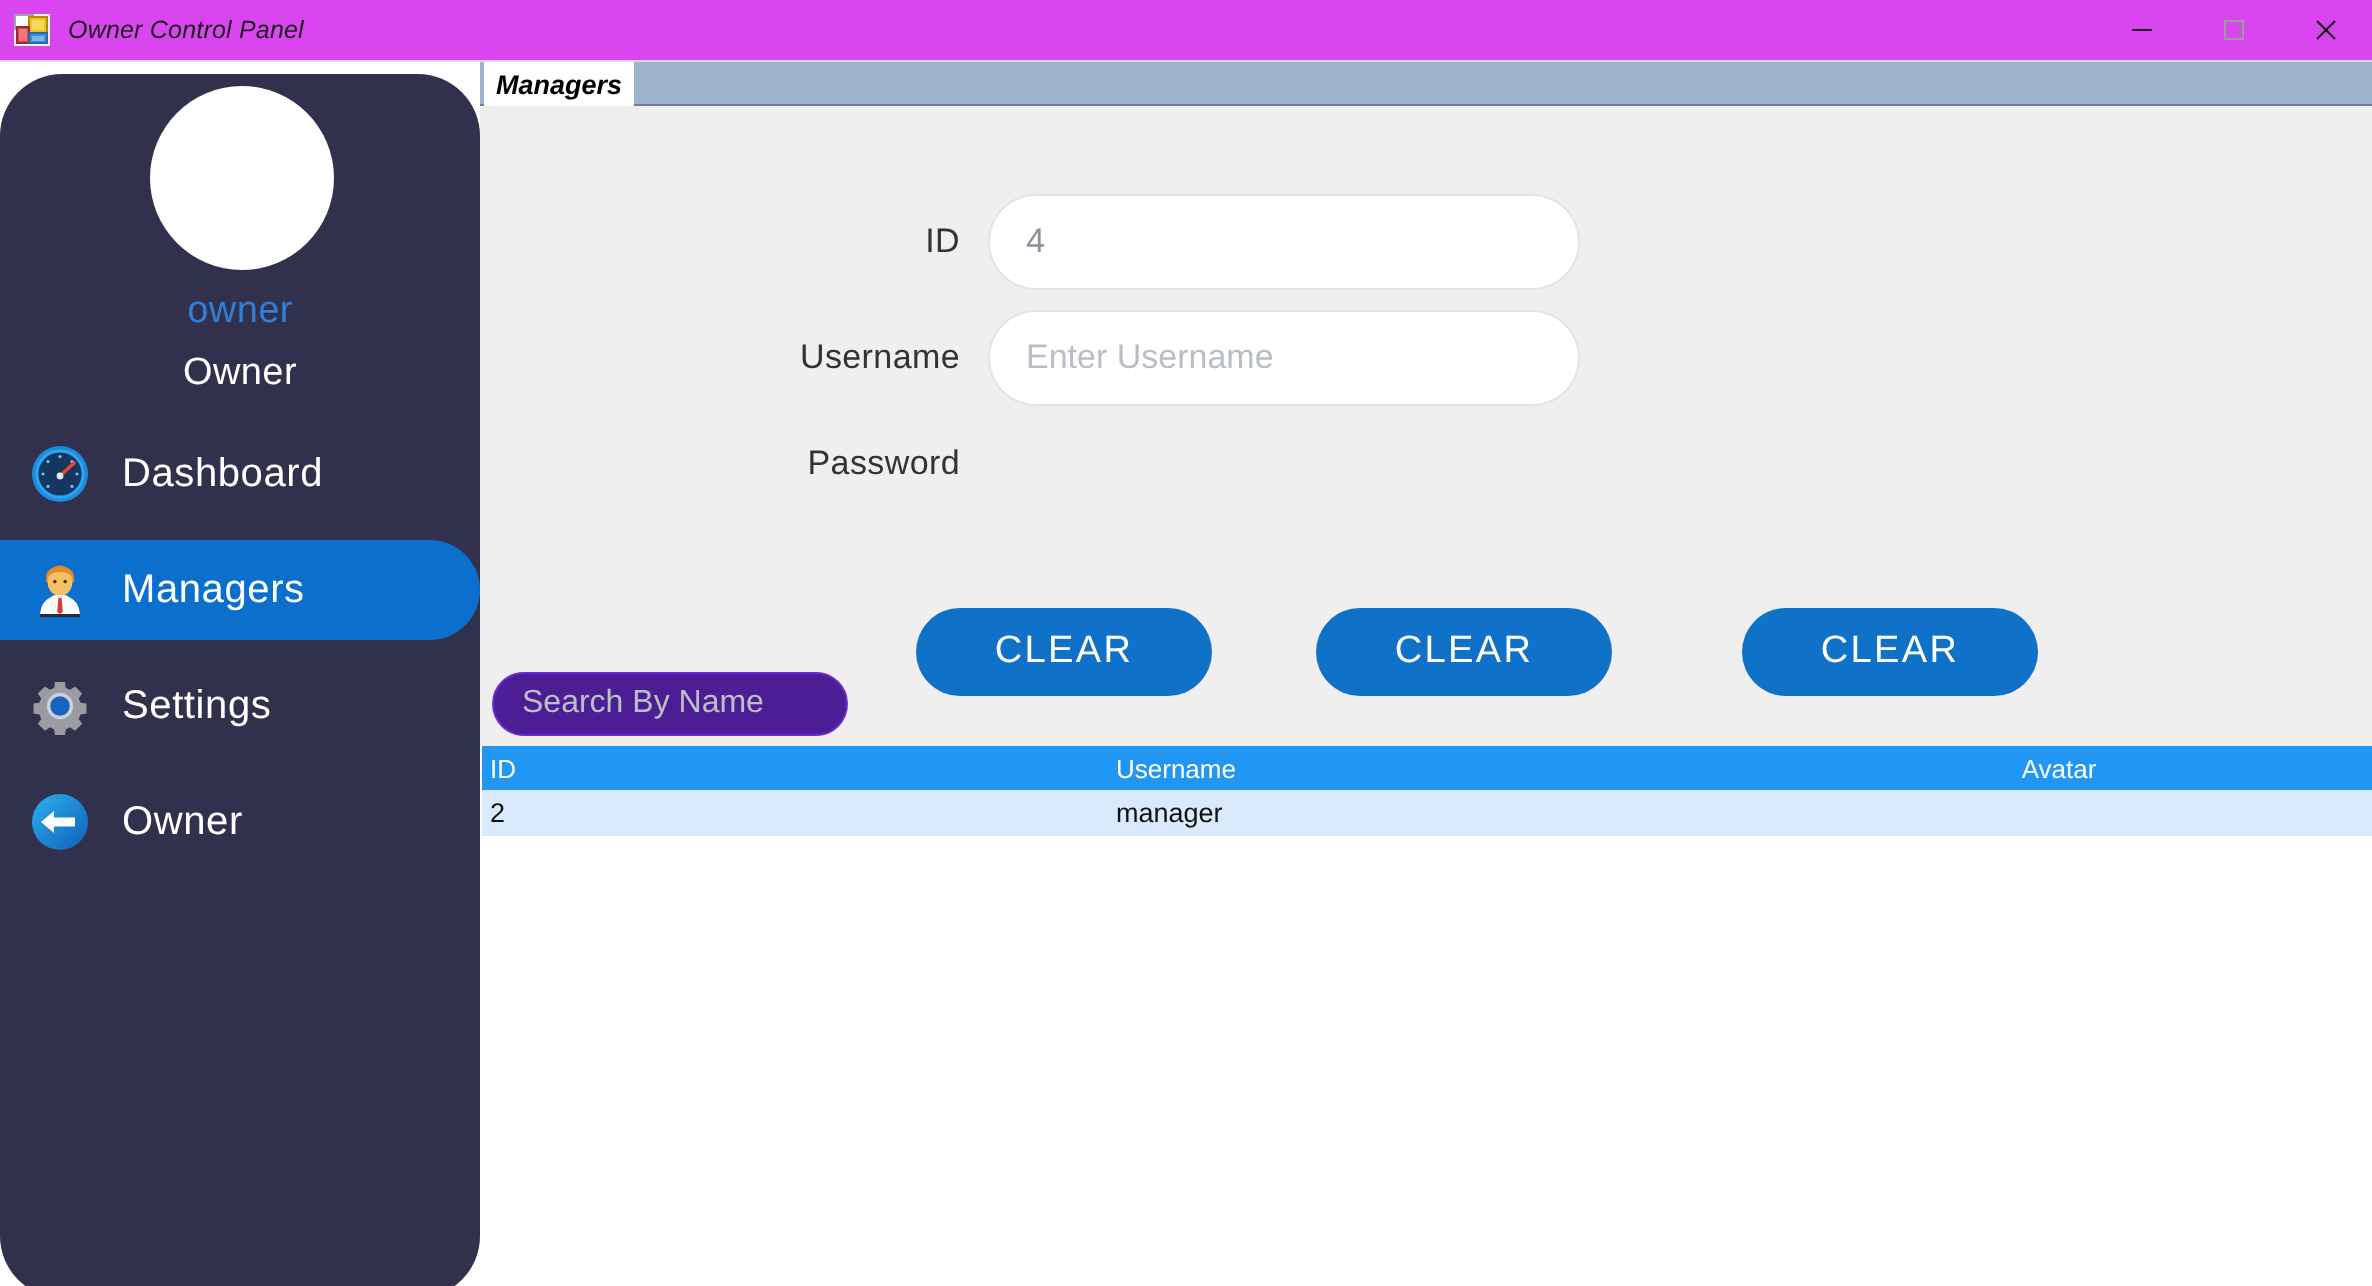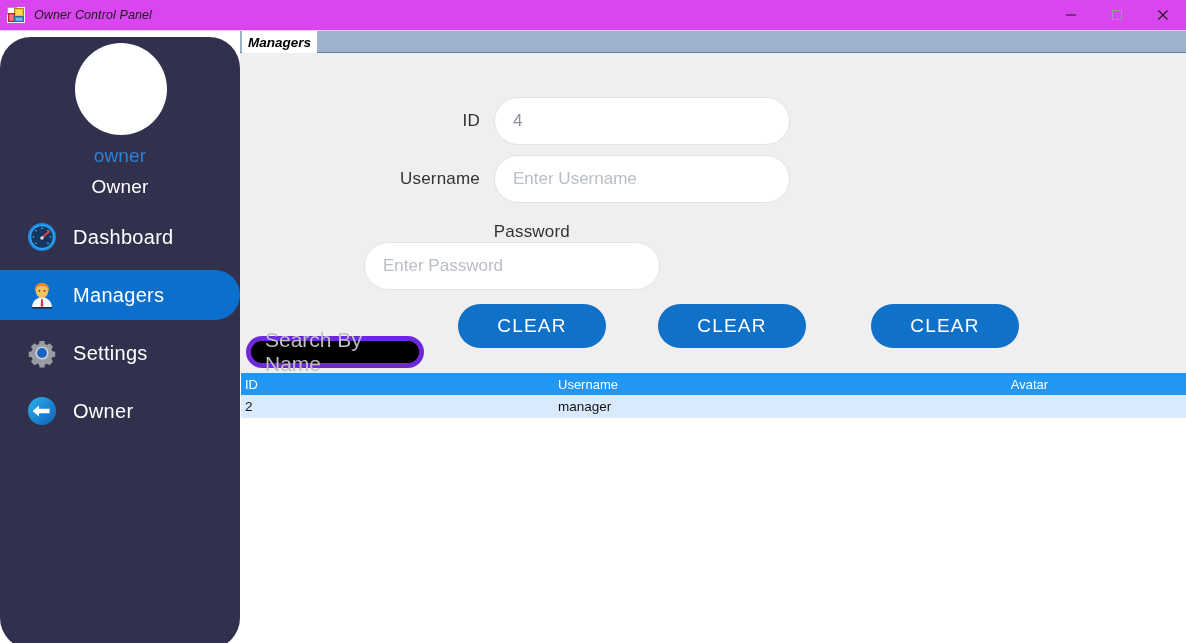--- a/index.html
+++ b/index.html
@@ -107,21 +107,20 @@
     top: 175px;
     width: 240px;
   }
   .nav-item {
     position: relative;
     height: 50px;
     margin: 0 0 8px 0;
     display: flex;
     align-items: center;
     box-sizing: border-box;
-    padding-left: 12px;
   }
   .nav-item.selected {
     background: #0b6fce;
     border-radius: 0 26px 26px 0;
     width: 240px;
   }
   .nav-icon {
     width: 30px; height: 30px;
     margin-left: 15px;
     flex: none;
@@ -222,28 +221,28 @@
     letter-spacing: 1.2px;
     box-sizing: border-box;
   }
 
   .search-box {
     position: absolute;
     left: 6px;
     top: 283px;
     width: 178px;
     height: 32px;
-    background: #000000;
-    border: 5px solid #6d28d9;
+    background: #4c1d95;
+    border: 1px solid #6d28d9;
     border-radius: 16px;
     box-sizing: border-box;
     display: flex;
     align-items: center;
     padding-left: 14px;
-    font-size: 21px;
+    font-size: 16px;
     font-weight: 300;
     color: #bcc0c6;
   }
 
   
   .grid {
     position: absolute;
     left: 0;
     top: 342px;
     width: 946px;
@@ -411,21 +410,20 @@
         <div class="field-input filled">4</div>
       </div>
 
       <div class="field-row" style="left:110px; top:102px;">
         <div class="field-label" style="width:130px;">Username</div>
         <div class="field-input">Enter Username</div>
       </div>
 
       <div class="field-row" style="left:110px; top:169px;flex-direction:column;">
         <div class="field-label" style="width:130px;">Password</div>
-        <div class="field-input">Enter Password</div>
       </div>
 
       <div class="btn" style="left:218px; top:251px; width:148px;">CLEAR</div>
       <div class="btn" style="left:418px; top:251px; width:148px;">CLEAR</div>
       <div class="btn" style="left:631px; top:251px; width:148px;">CLEAR</div>
 
       <div class="search-box">Search By Name</div>
     </div>
 
     <div class="grid">

